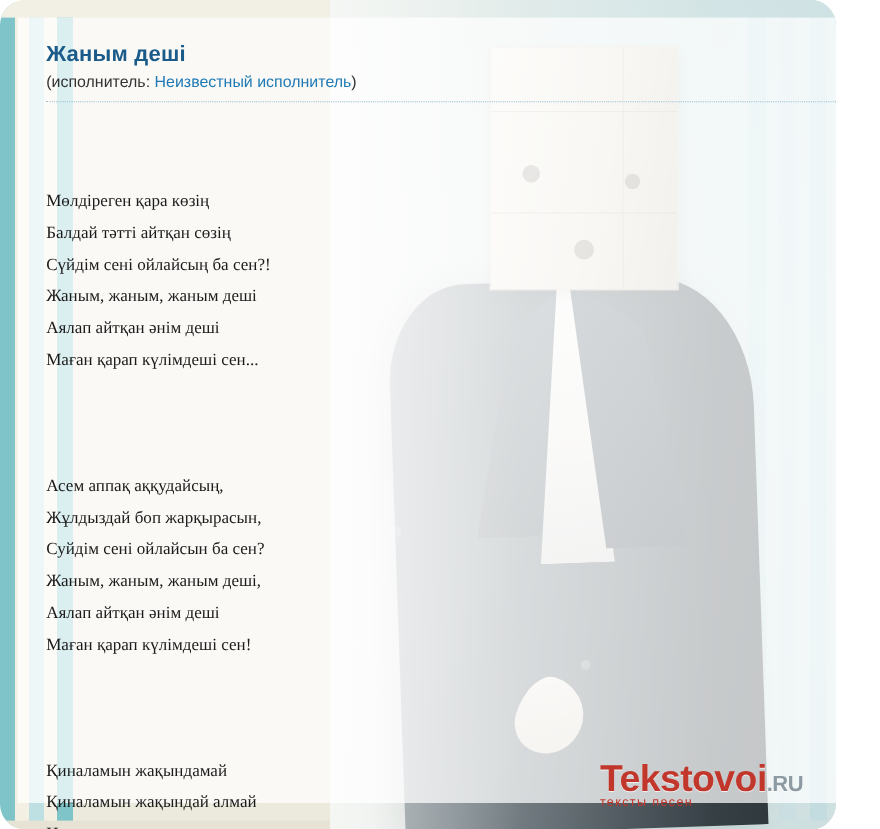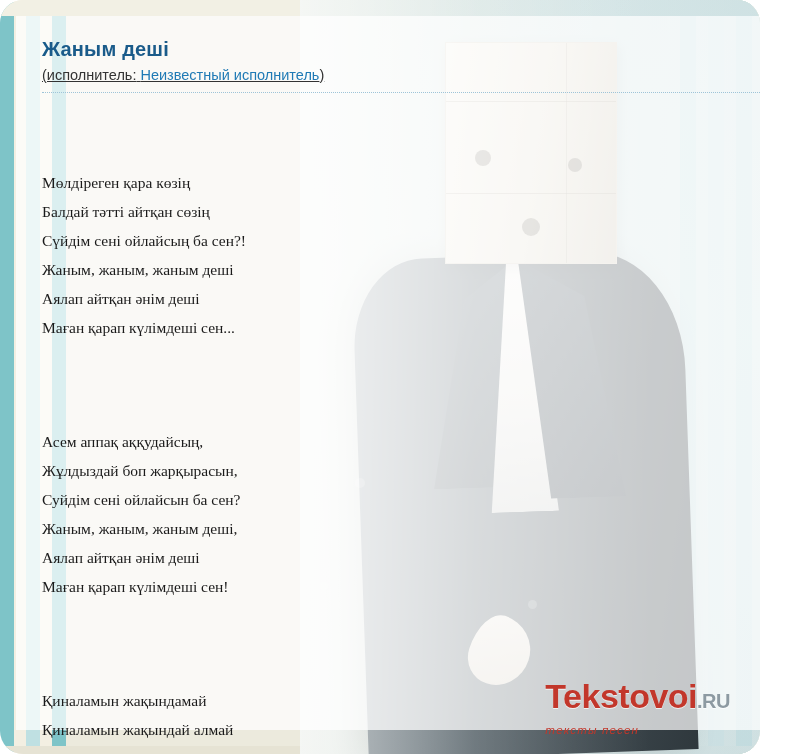--- a/index.html
+++ b/index.html
@@ -211,21 +211,20 @@
     margin: 0 0 6px 0;
   }
   .performer-line {
     font-size: 14.5px;
     color: #333333;
     margin: 0;
     padding-bottom: 9px;
     border-bottom: 1px dotted #9ec4d8;
     width: 718px;
     box-sizing: border-box;
-    text-decoration: underline;
   }
   .performer-line a {
     color: #1f7ab5;
     text-decoration: none;
   }
 
   .lyrics {
     margin-top: 17px;
     font-size: 15.5px;
     line-height: 29px;
@@ -246,25 +245,24 @@
   }
   .logo .logo-main {
     font-size: 34px;
     font-weight: bold;
     color: #c2372b;
     letter-spacing: -.5px;
     text-shadow: 0 1px 0 rgba(255,255,255,.7);
   }
   .logo .logo-main .suffix { font-size: 20px; color: #8d9aa2; }
   .logo .logo-sub {
-    margin-top: 12px;
+    margin-top: 0;
     font-size: 11.5px;
     color: #c2372b;
     letter-spacing: 1.2px;
-    font-style: italic;
   }
 </style>
 </head>
 <body>
 
 <div class="page">
 
   <div class="bg-stripes"></div>
   <div class="bg-stripes right"></div>
   <div class="bg-top"></div>

